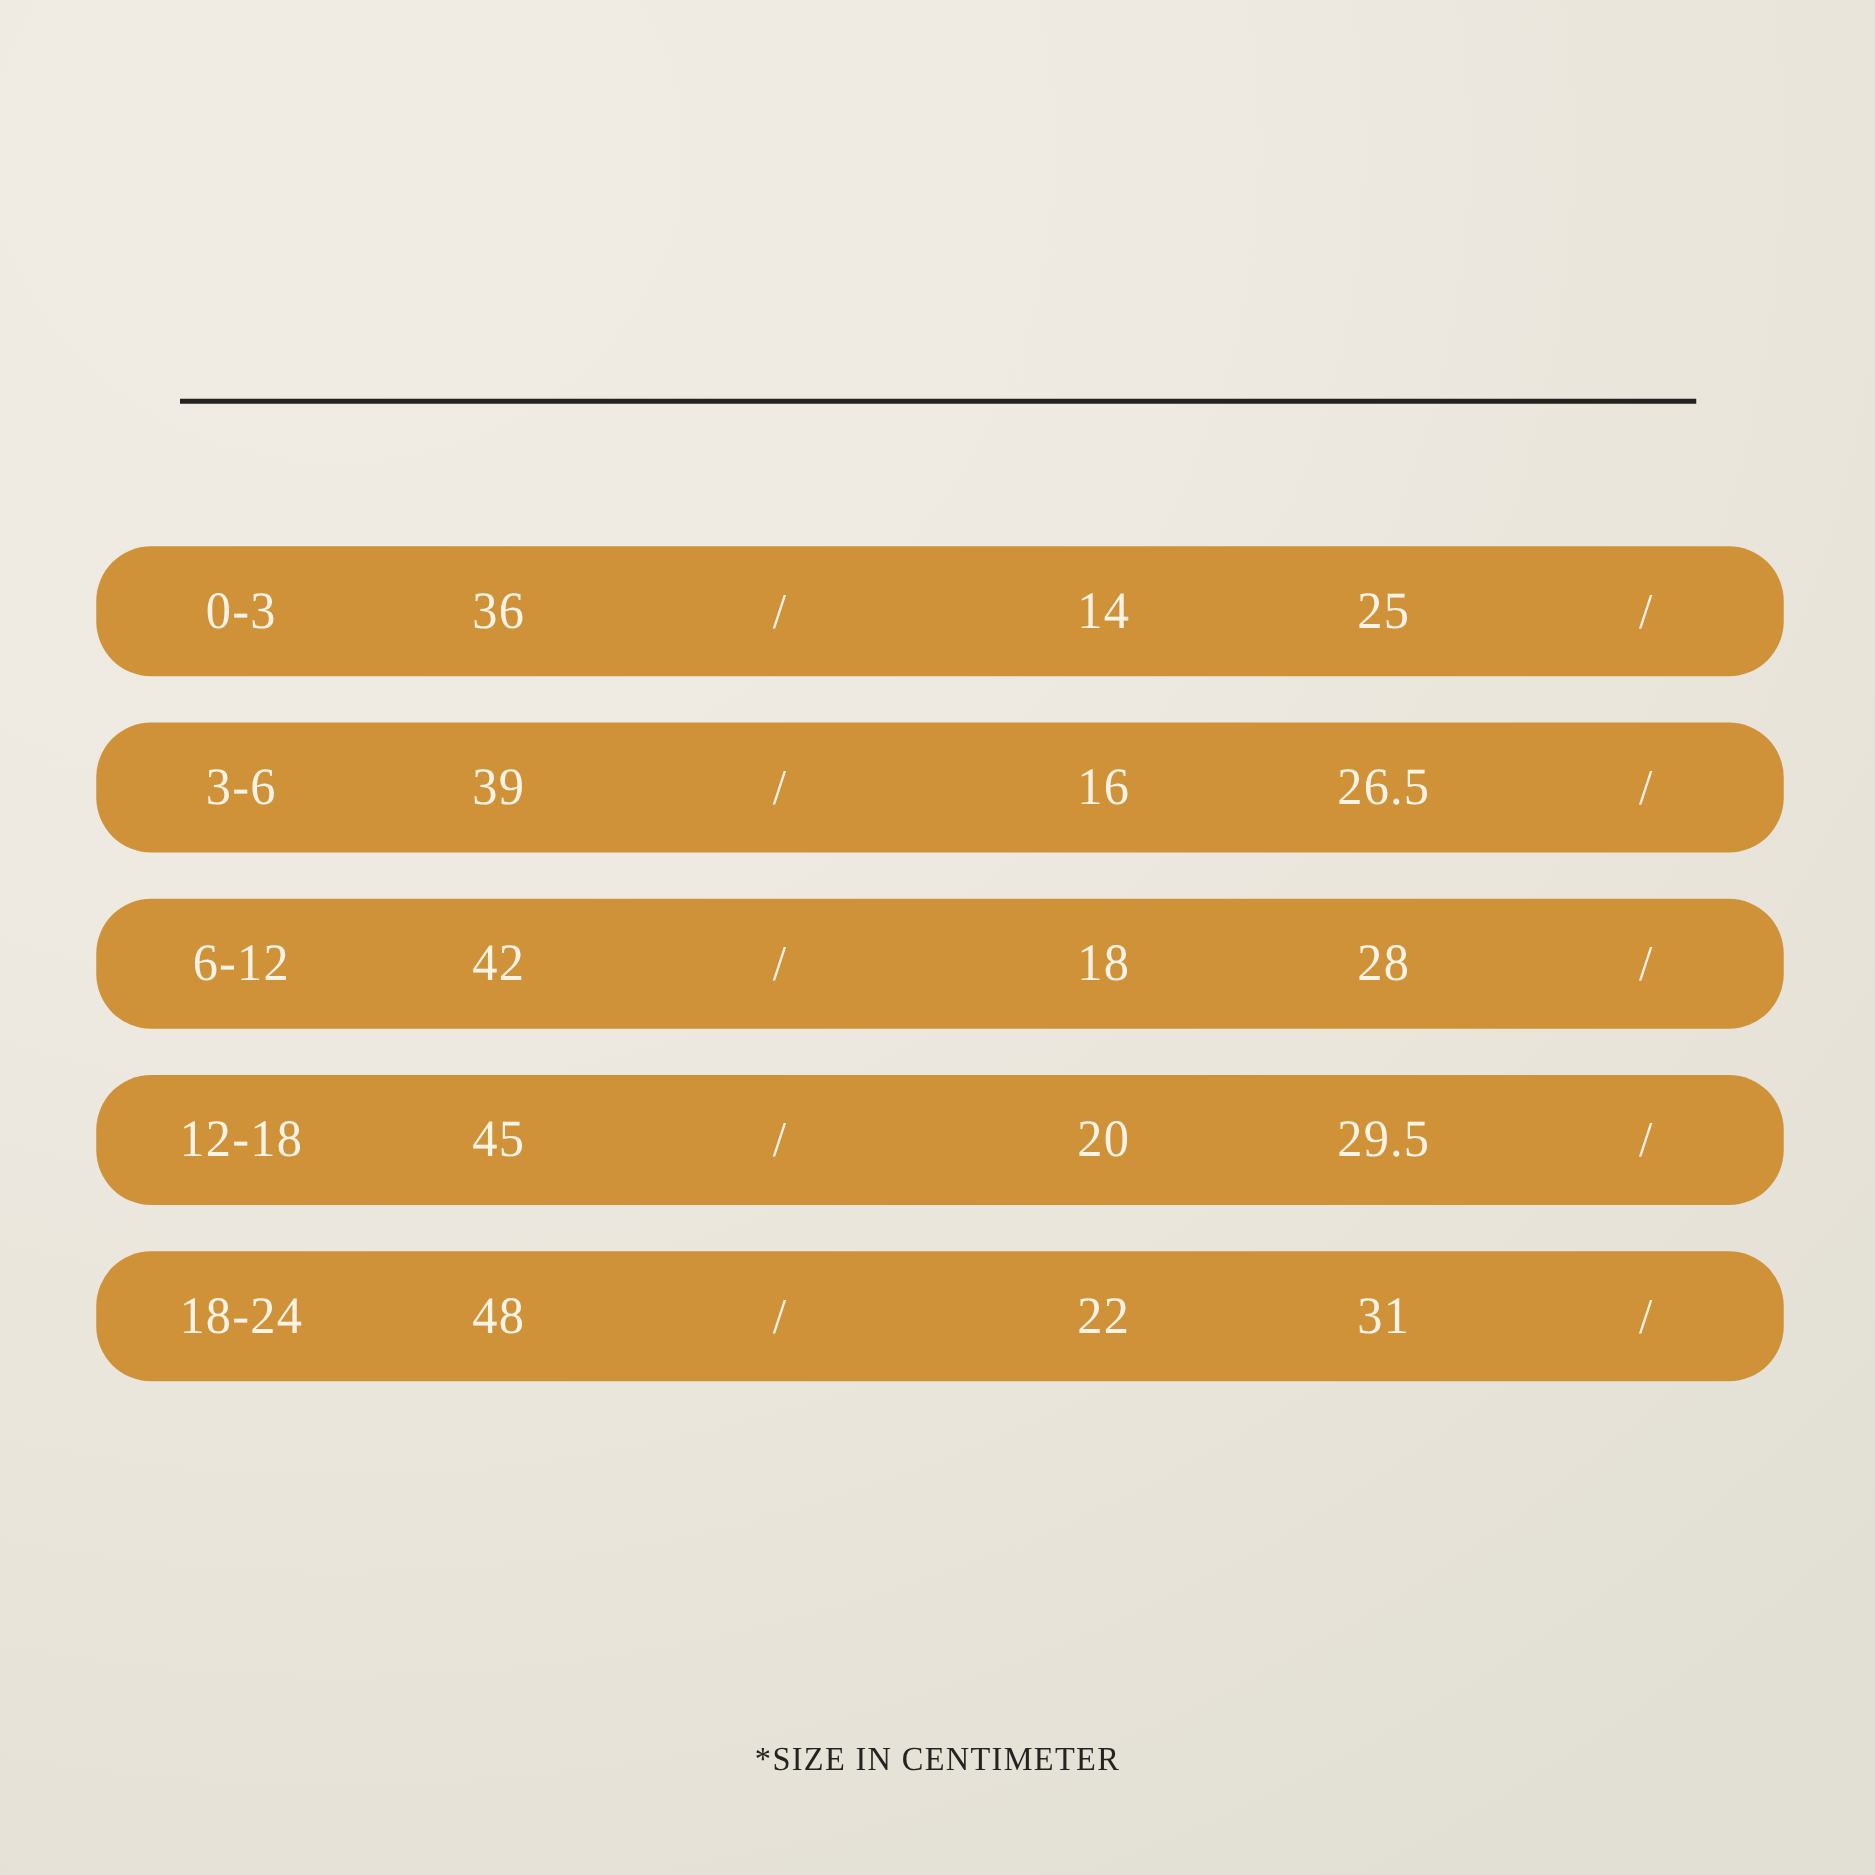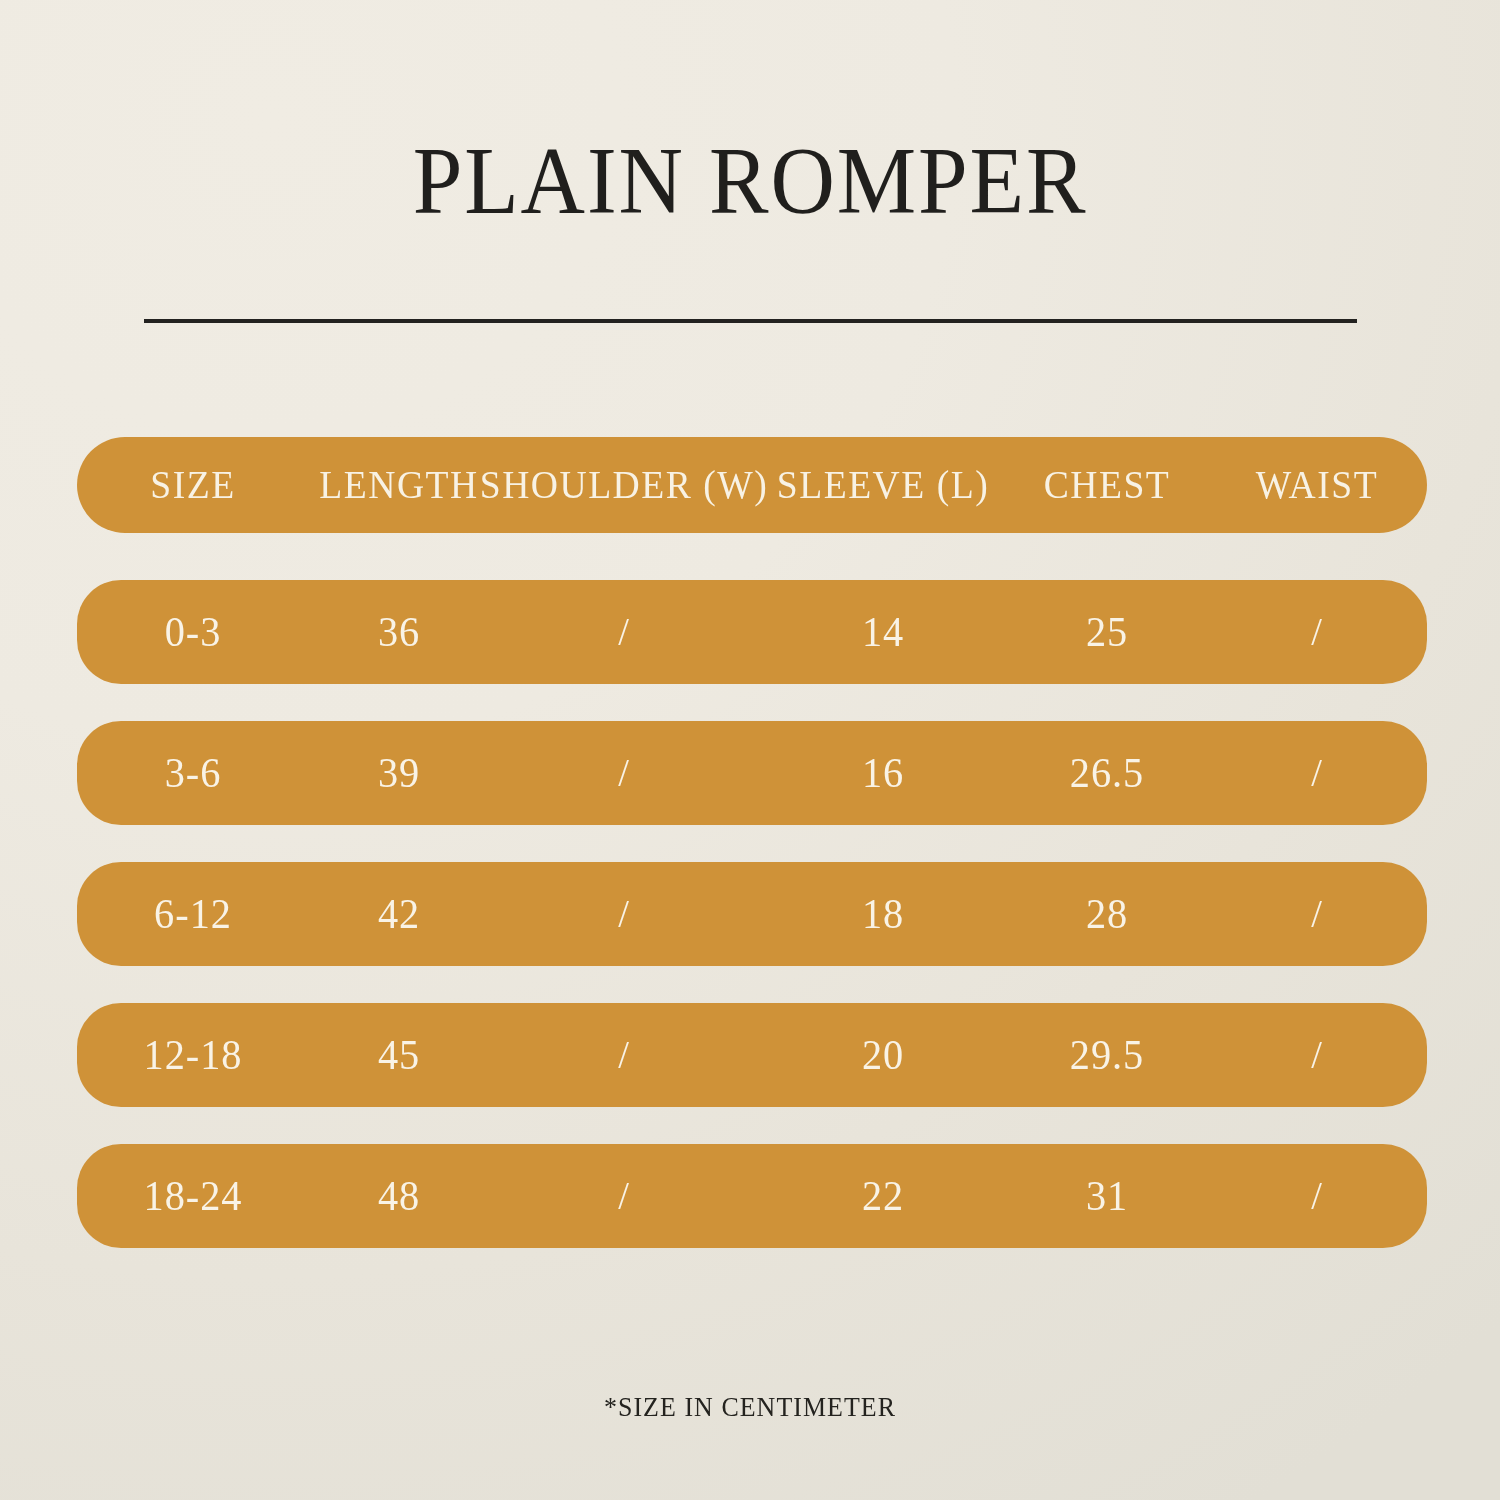--- a/index.html
+++ b/index.html
@@ -134,36 +134,25 @@
     letter-spacing: 1.1px;
     color: #24231f;
     transform: scaleX(0.96);
   }
 </style>
 </head>
 <body>
 
 <div id="page">
 
-  <div class="title-block">
-    <h1 class="page-title">PLAIN ROMPER</h1>
-  </div>
 
   <div class="title-rule"></div>
 
   <div class="size-table">
 
-    <div class="row header-row">
-      <div class="cell c-size">SIZE</div>
-      <div class="cell c-length">LENGTH</div>
-      <div class="cell c-shoulder">SHOULDER (W)</div>
-      <div class="cell c-sleeve">SLEEVE (L)</div>
-      <div class="cell c-chest">CHEST</div>
-      <div class="cell c-waist">WAIST</div>
-    </div>
 
     <div class="row data-row">
       <div class="cell c-size">0-3</div>
       <div class="cell c-length">36</div>
       <div class="cell c-shoulder slash">/</div>
       <div class="cell c-sleeve">14</div>
       <div class="cell c-chest">25</div>
       <div class="cell c-waist slash">/</div>
     </div>
 

